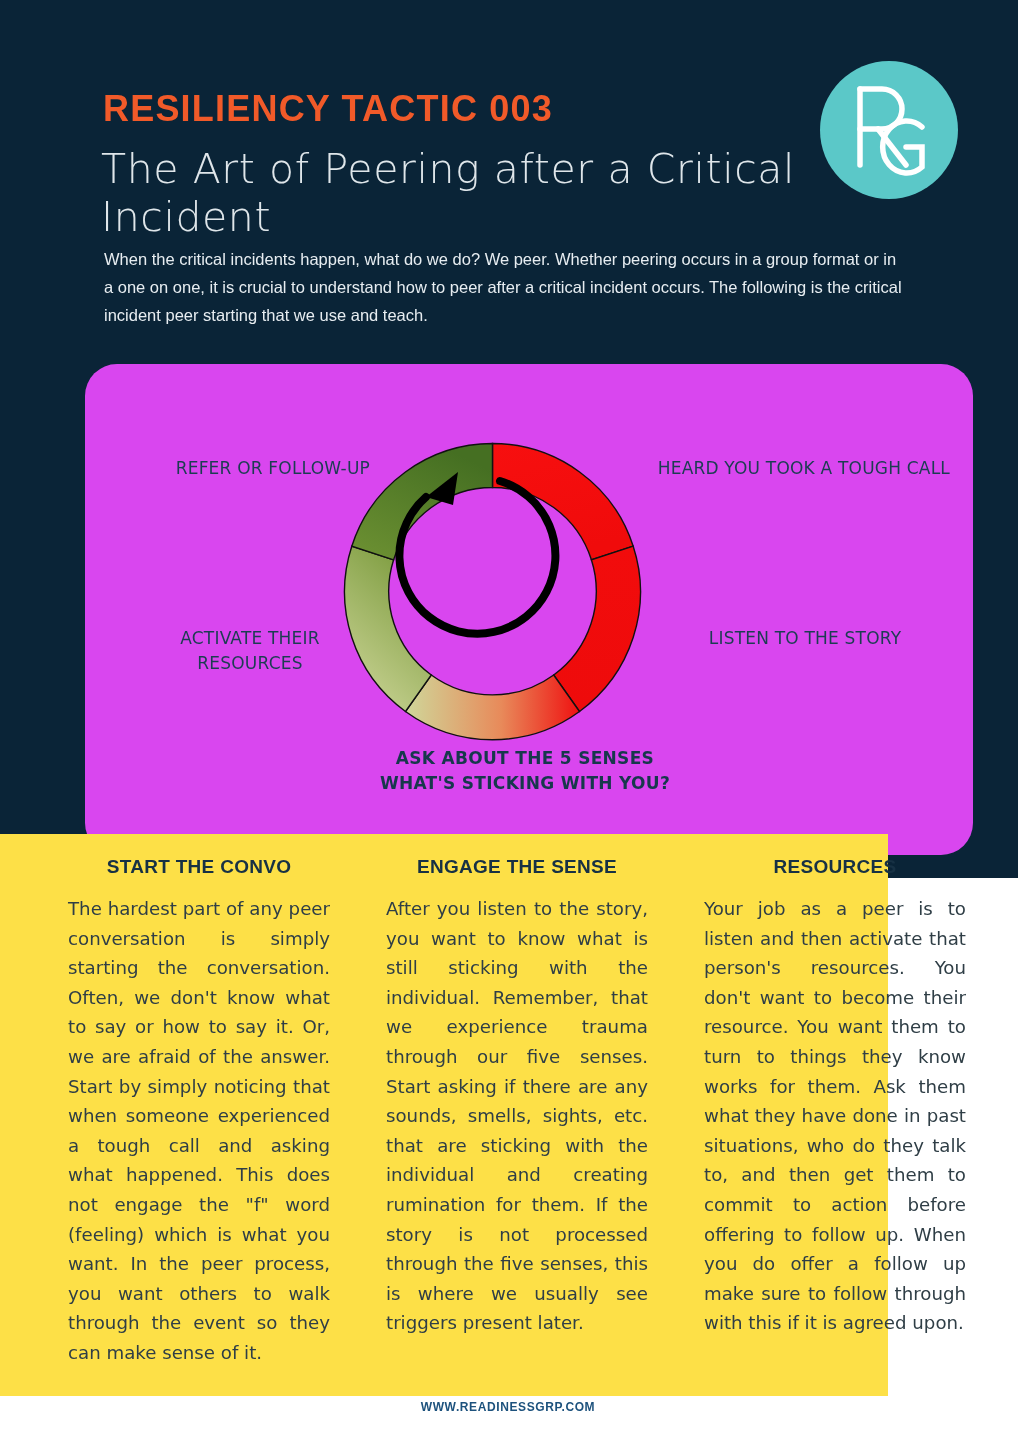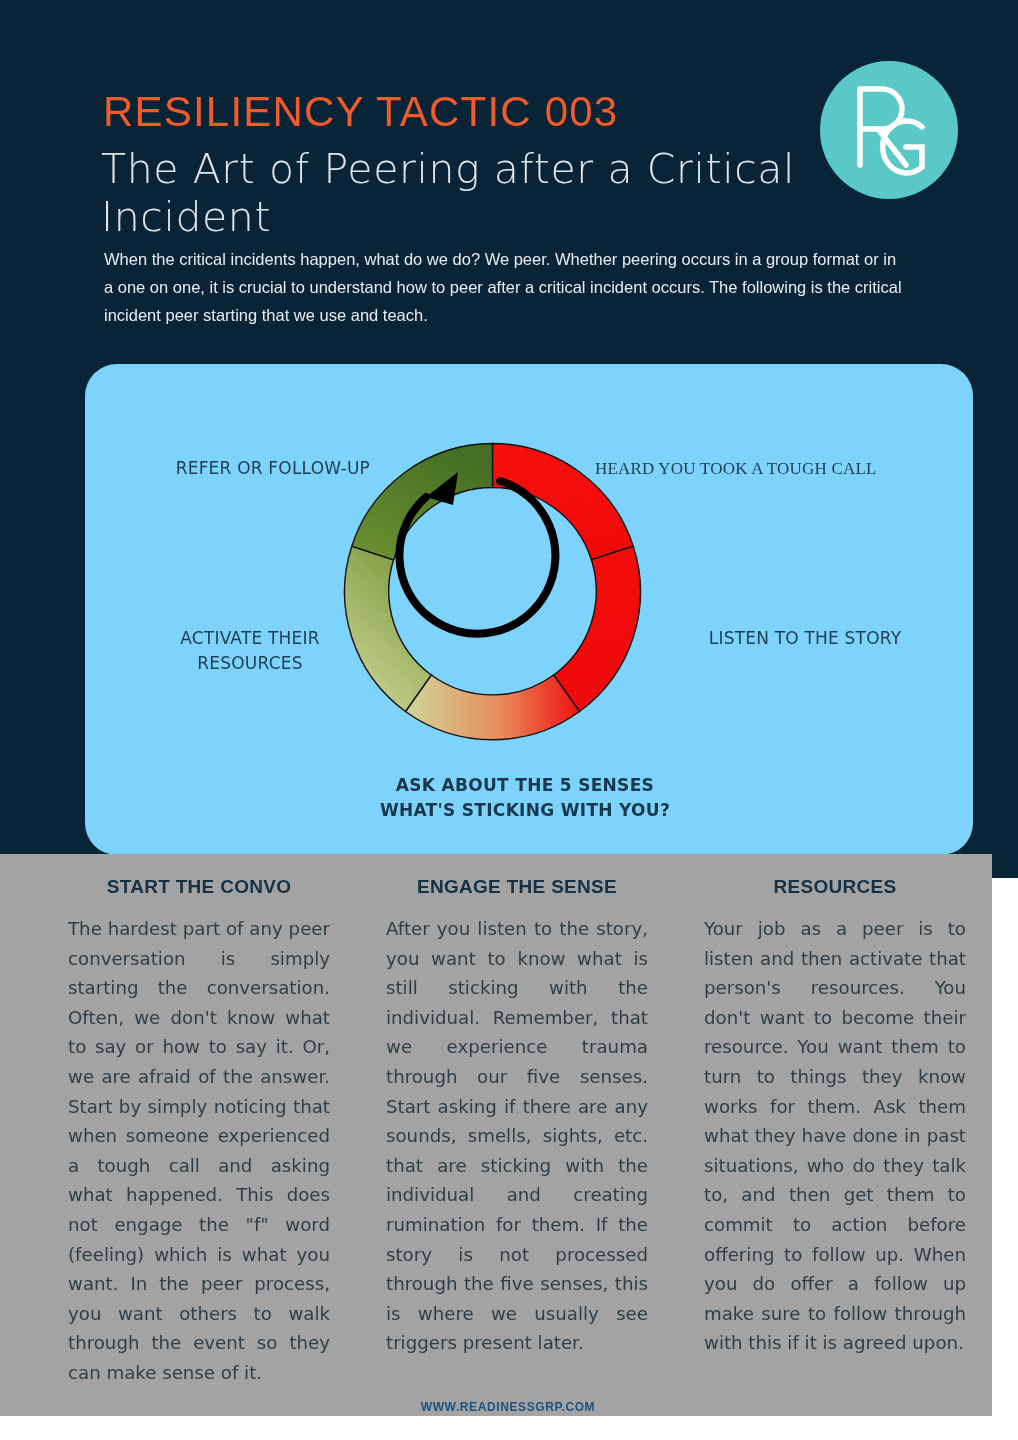--- a/index.html
+++ b/index.html
@@ -22,22 +22,22 @@
     width: 1018px;
     height: 878px;
     background: #0a2437;
     overflow: hidden;
   }
 
   .hero-title {
     position: absolute;
     left: 103px;
     top: 88px;
-    font-size: 42px;
-    font-weight: normal;
+    font-size: 36px;
+    font-weight: bold;
     letter-spacing: 1.2px;
     color: #f15a29;
     font-family: "Liberation Sans", sans-serif;
     white-space: nowrap;
   }
 
   .hero-subtitle {
     position: absolute;
     left: 101px;
     top: 145px;
@@ -73,21 +73,21 @@
   }
   .logo svg { display:block; }
 
   
   .teal-card {
     position: absolute;
     left: 85px;
     top: 364px;
     width: 888px;
     height: 491px;
-    background: #7dd3fc;
+    background: #d946ef;
     border-radius: 32px;
   }
 
   .donut-wrap {
     position: absolute;
     left: 255px;
     top: 75px;
     width: 305px;
     height: 305px;
   }
@@ -95,34 +95,34 @@
 
   .ring-label {
     position: absolute;
     color: #1c3d52;
     font-size: 17px;
     line-height: 25px;
     font-family: "DejaVu Sans", sans-serif;
     letter-spacing: 0.2px;
   }
   .lbl-refer      { left: 60px;  top: 92px;  width: 225px; text-align: right; }
-  .lbl-heard      { left: 510px; top: 92px;  width: 355px; text-align: left; font-family: Liberation Serif, serif; }
+  .lbl-heard      { left: 510px; top: 92px;  width: 355px; text-align: right; }
   .lbl-activate   { left: 45px;  top: 262px; width: 240px; text-align: center; }
   .lbl-listen     { left: 555px; top: 262px; width: 330px; text-align: center; }
   .lbl-ask        { left: 180px; top: 382px; width: 520px; text-align: center;
-                    font-weight: bold; color: #17384c; letter-spacing:0.3px;margin-top:27px; }
+                    font-weight: bold; color: #17384c; letter-spacing:0.3px; }
 
   
   .columns {
     position: absolute;
     left: 0;
-    top: 854px;
-    width: 992px;
+    top: 834px;
+    width: 888px;
     height: 562px;
-    background: #a3a3a3;
+    background: #fde047;
   }
   .col {
     position: absolute;
     top: 22px;
     width: 294px;
   }
   .col-1 { left: 52px; }
   .col-2 { left: 370px; }
   .col-3 { left: 688px; }
 

